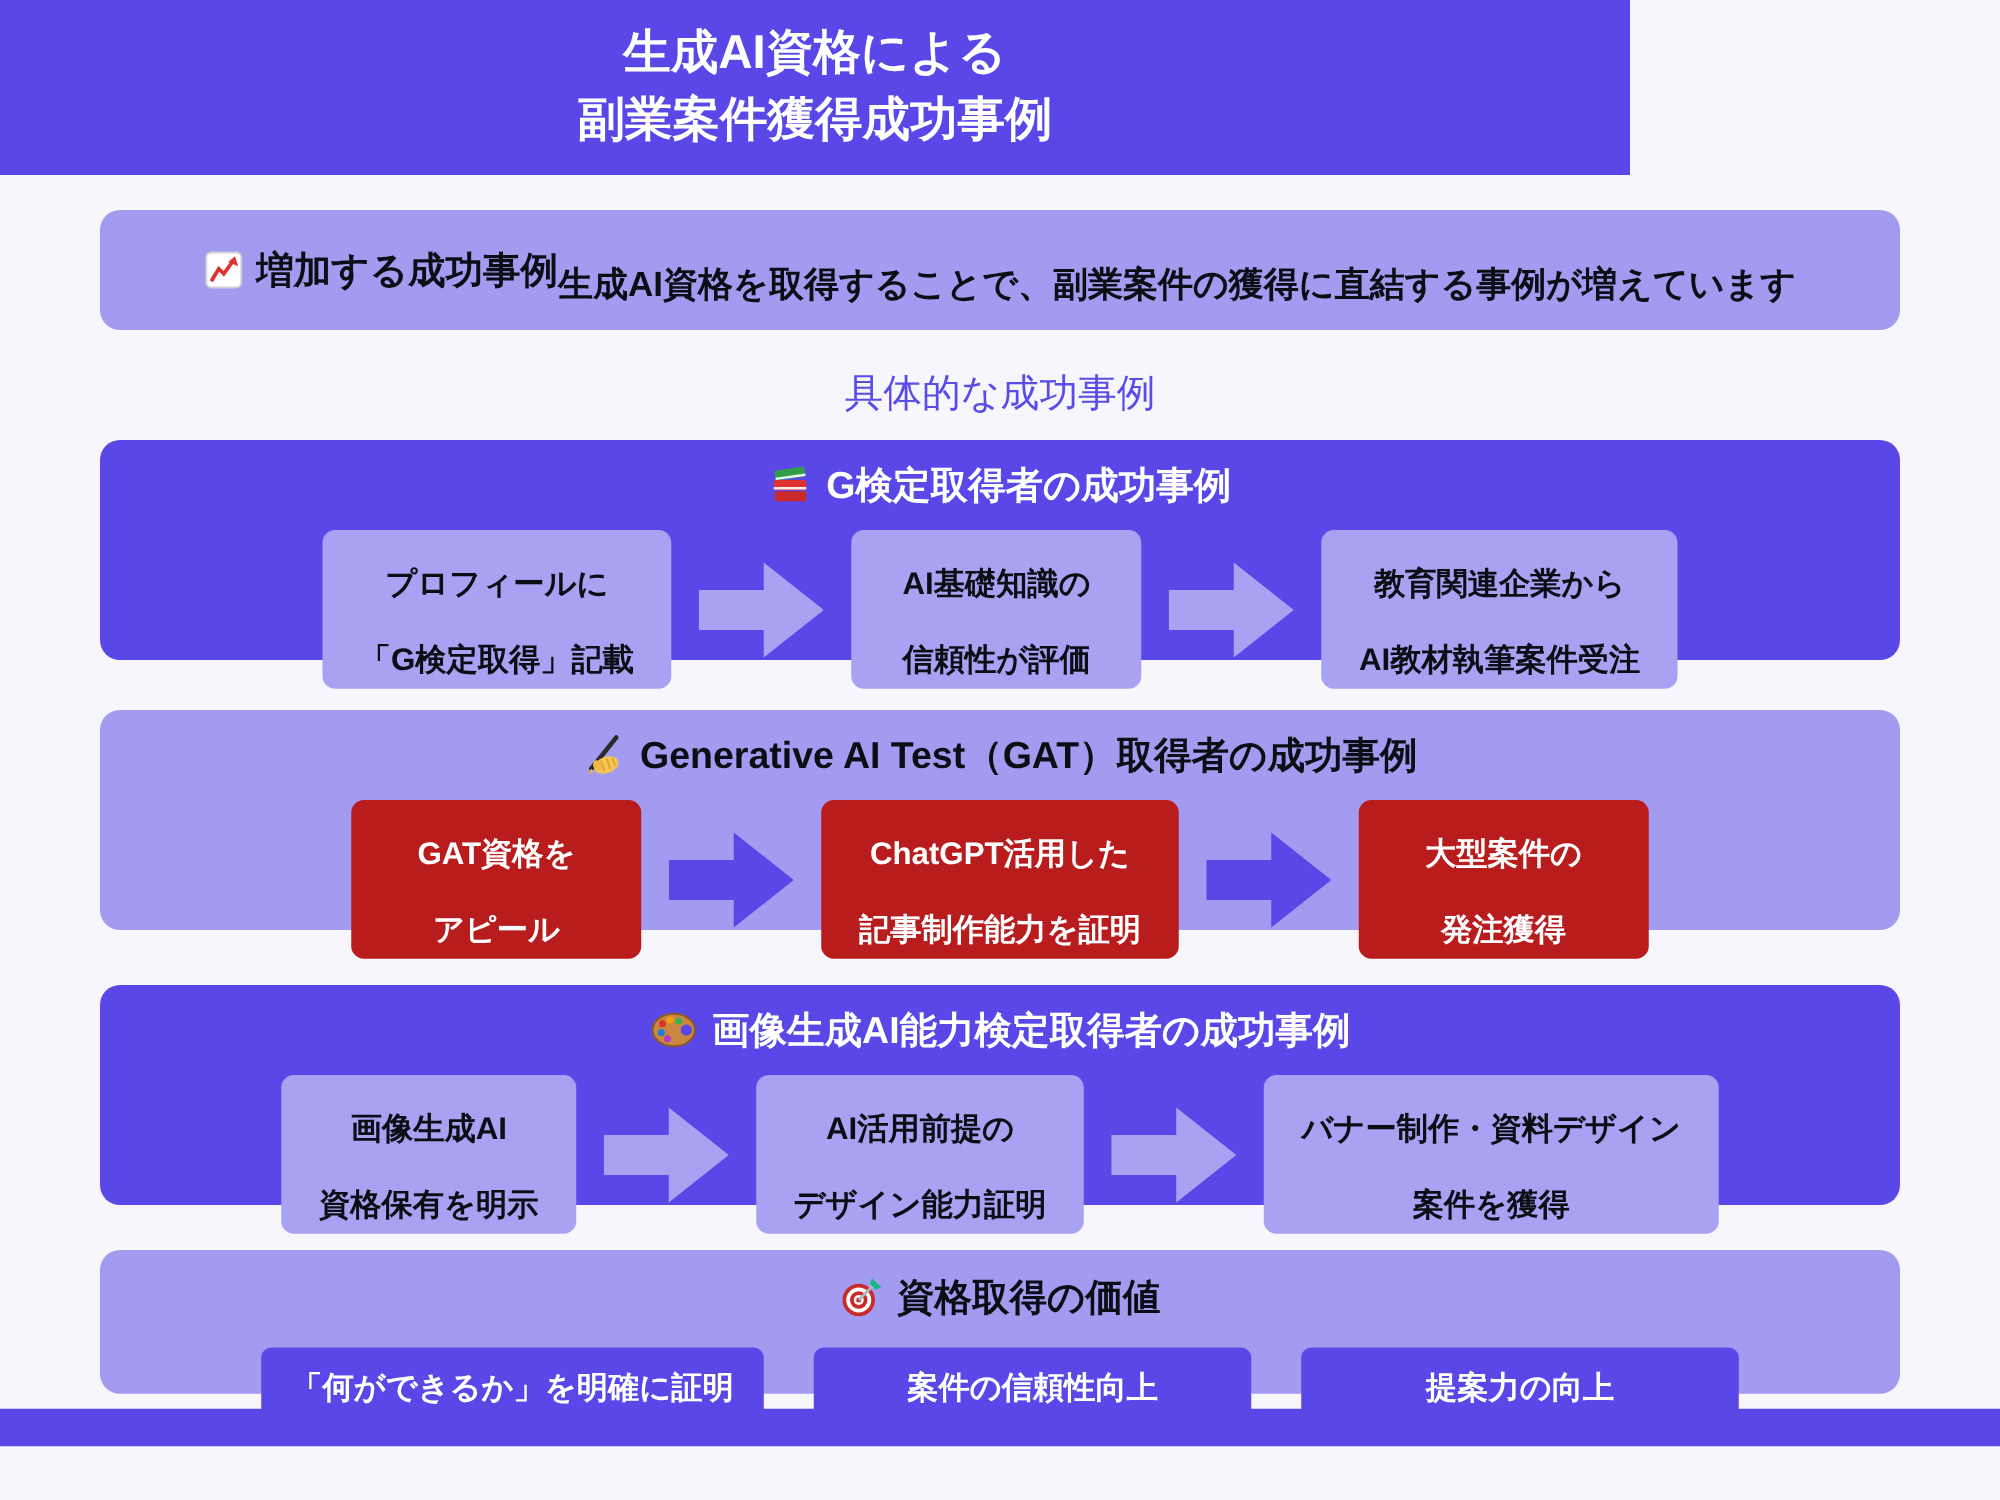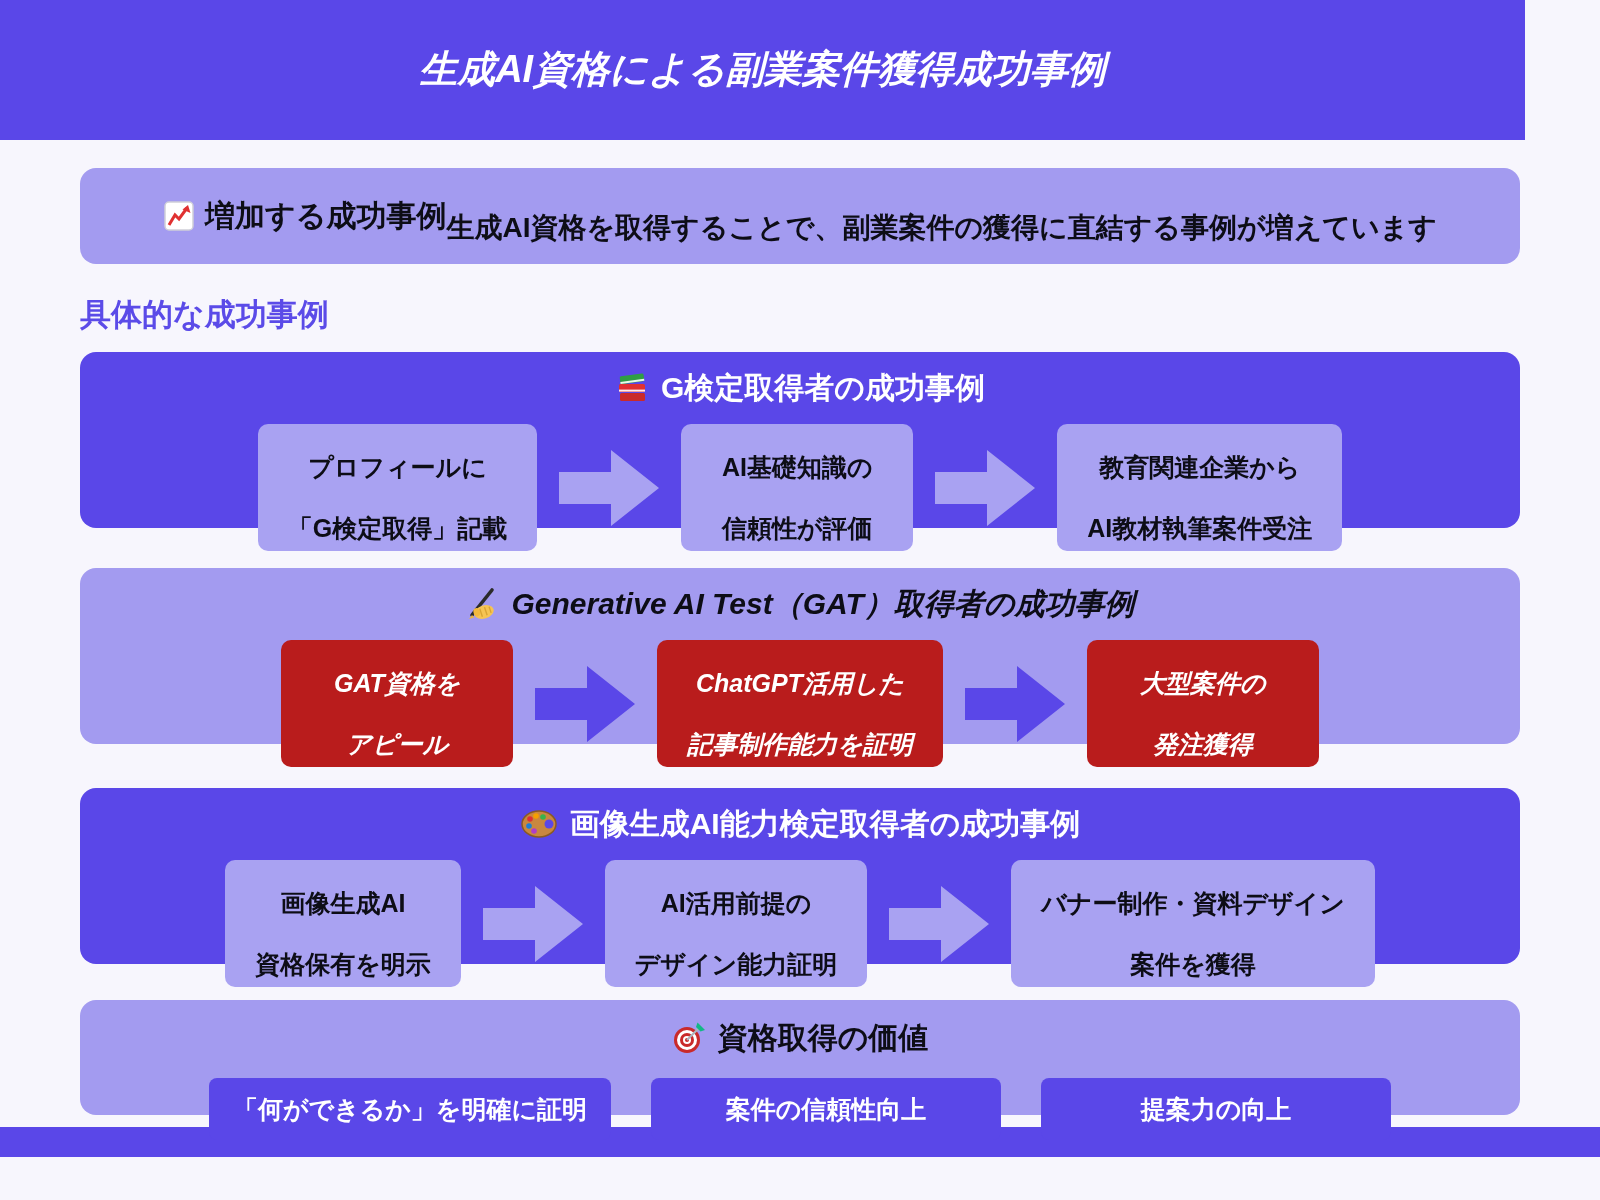--- a/index.html
+++ b/index.html
@@ -3,56 +3,55 @@
 <meta charset="utf-8">
 <style>
   html, body {
     margin: 0; padding: 0;
     width: 1600px; height: 1200px;
     background: #f7f6fd;
     font-family: "Liberation Sans", "DejaVu Sans", sans-serif;
     overflow: hidden;
   }
   .header {
-    width: 1525px; height: 140px;
+    width: 1304px; height: 140px;
     background: #5a47e8;
     color: #ffffff;
-    display: flex; flex-direction: row;
+    display: flex; flex-direction: column;
     align-items: center; justify-content: center;
     font-weight: bold; font-size: 38px; line-height: 1.42;
     text-align: center;
-    font-style: italic;
   }
   .main { padding: 0 80px; }
 
   .intro {
     margin-top: 28px; height: 96px;
     background: #a39bf0; border-radius: 16px;
     display: flex; flex-direction: row;
     align-items: center; justify-content: center;
     color: #0d0d16;
   }
   .intro-title {
     display: flex; align-items: center; gap: 10px;
     font-size: 30px; font-weight: bold;
   }
   .intro-sub { font-size: 28px; font-weight: bold; margin-top: 24px; }
 
   .heading {
     margin-top: 30px; height: 36px;
-    text-align: left;
-    color: #5b4be8; font-size: 31px; font-weight: bold;
+    text-align: center;
+    color: #5b4be8; font-size: 31px; font-weight: normal;
   }
 
   .band {
     height: 176px; border-radius: 16px;
     box-sizing: border-box; padding-top: 16px;
   }
   .band.dark  { background: #5a47e8; }
-  .band.light { background: #a39bf0; font-style: italic; }
+  .band.light { background: #a39bf0; }
   .band-title {
     display: flex; align-items: center; justify-content: center; gap: 12px;
     height: 40px; font-size: 30px; font-weight: bold;
   }
   .band.dark  .band-title { color: #ffffff; }
   .band.light .band-title { color: #0d0d16; }
 
   #section-g-kentei { margin-top: 22px; }
   #section-gat      { margin-top: 40px; }
   #section-image    { margin-top: 44px; }

